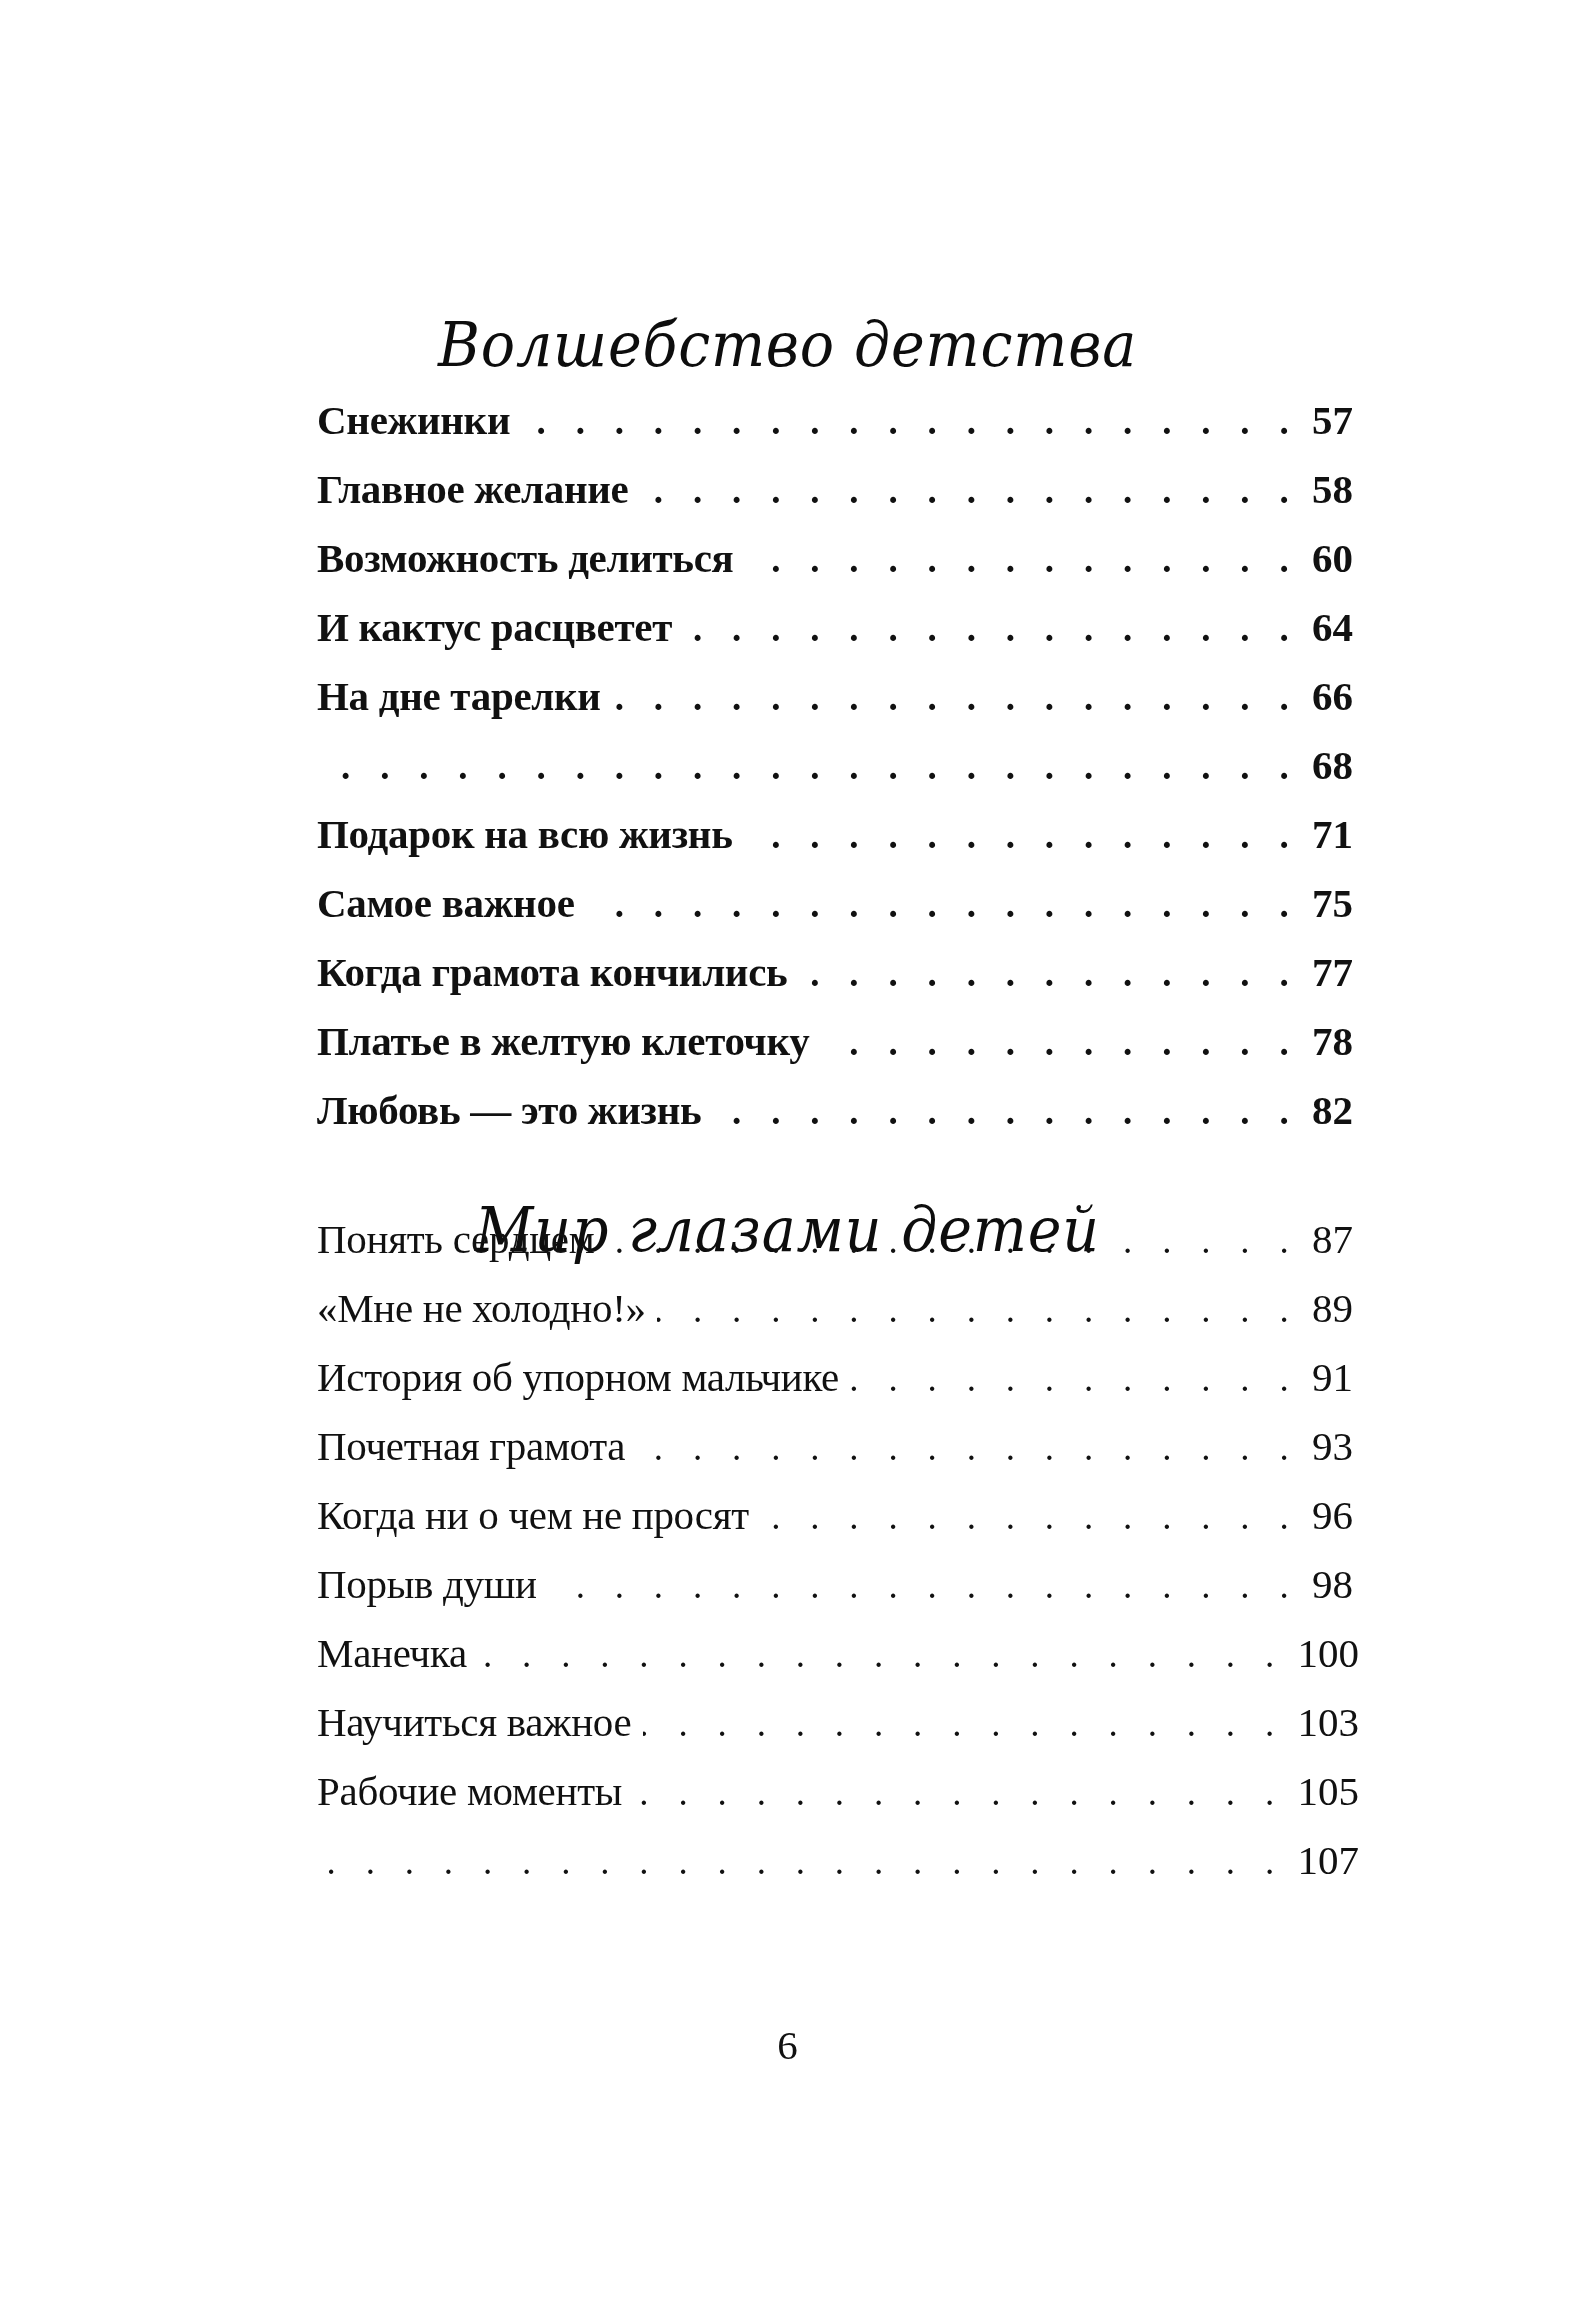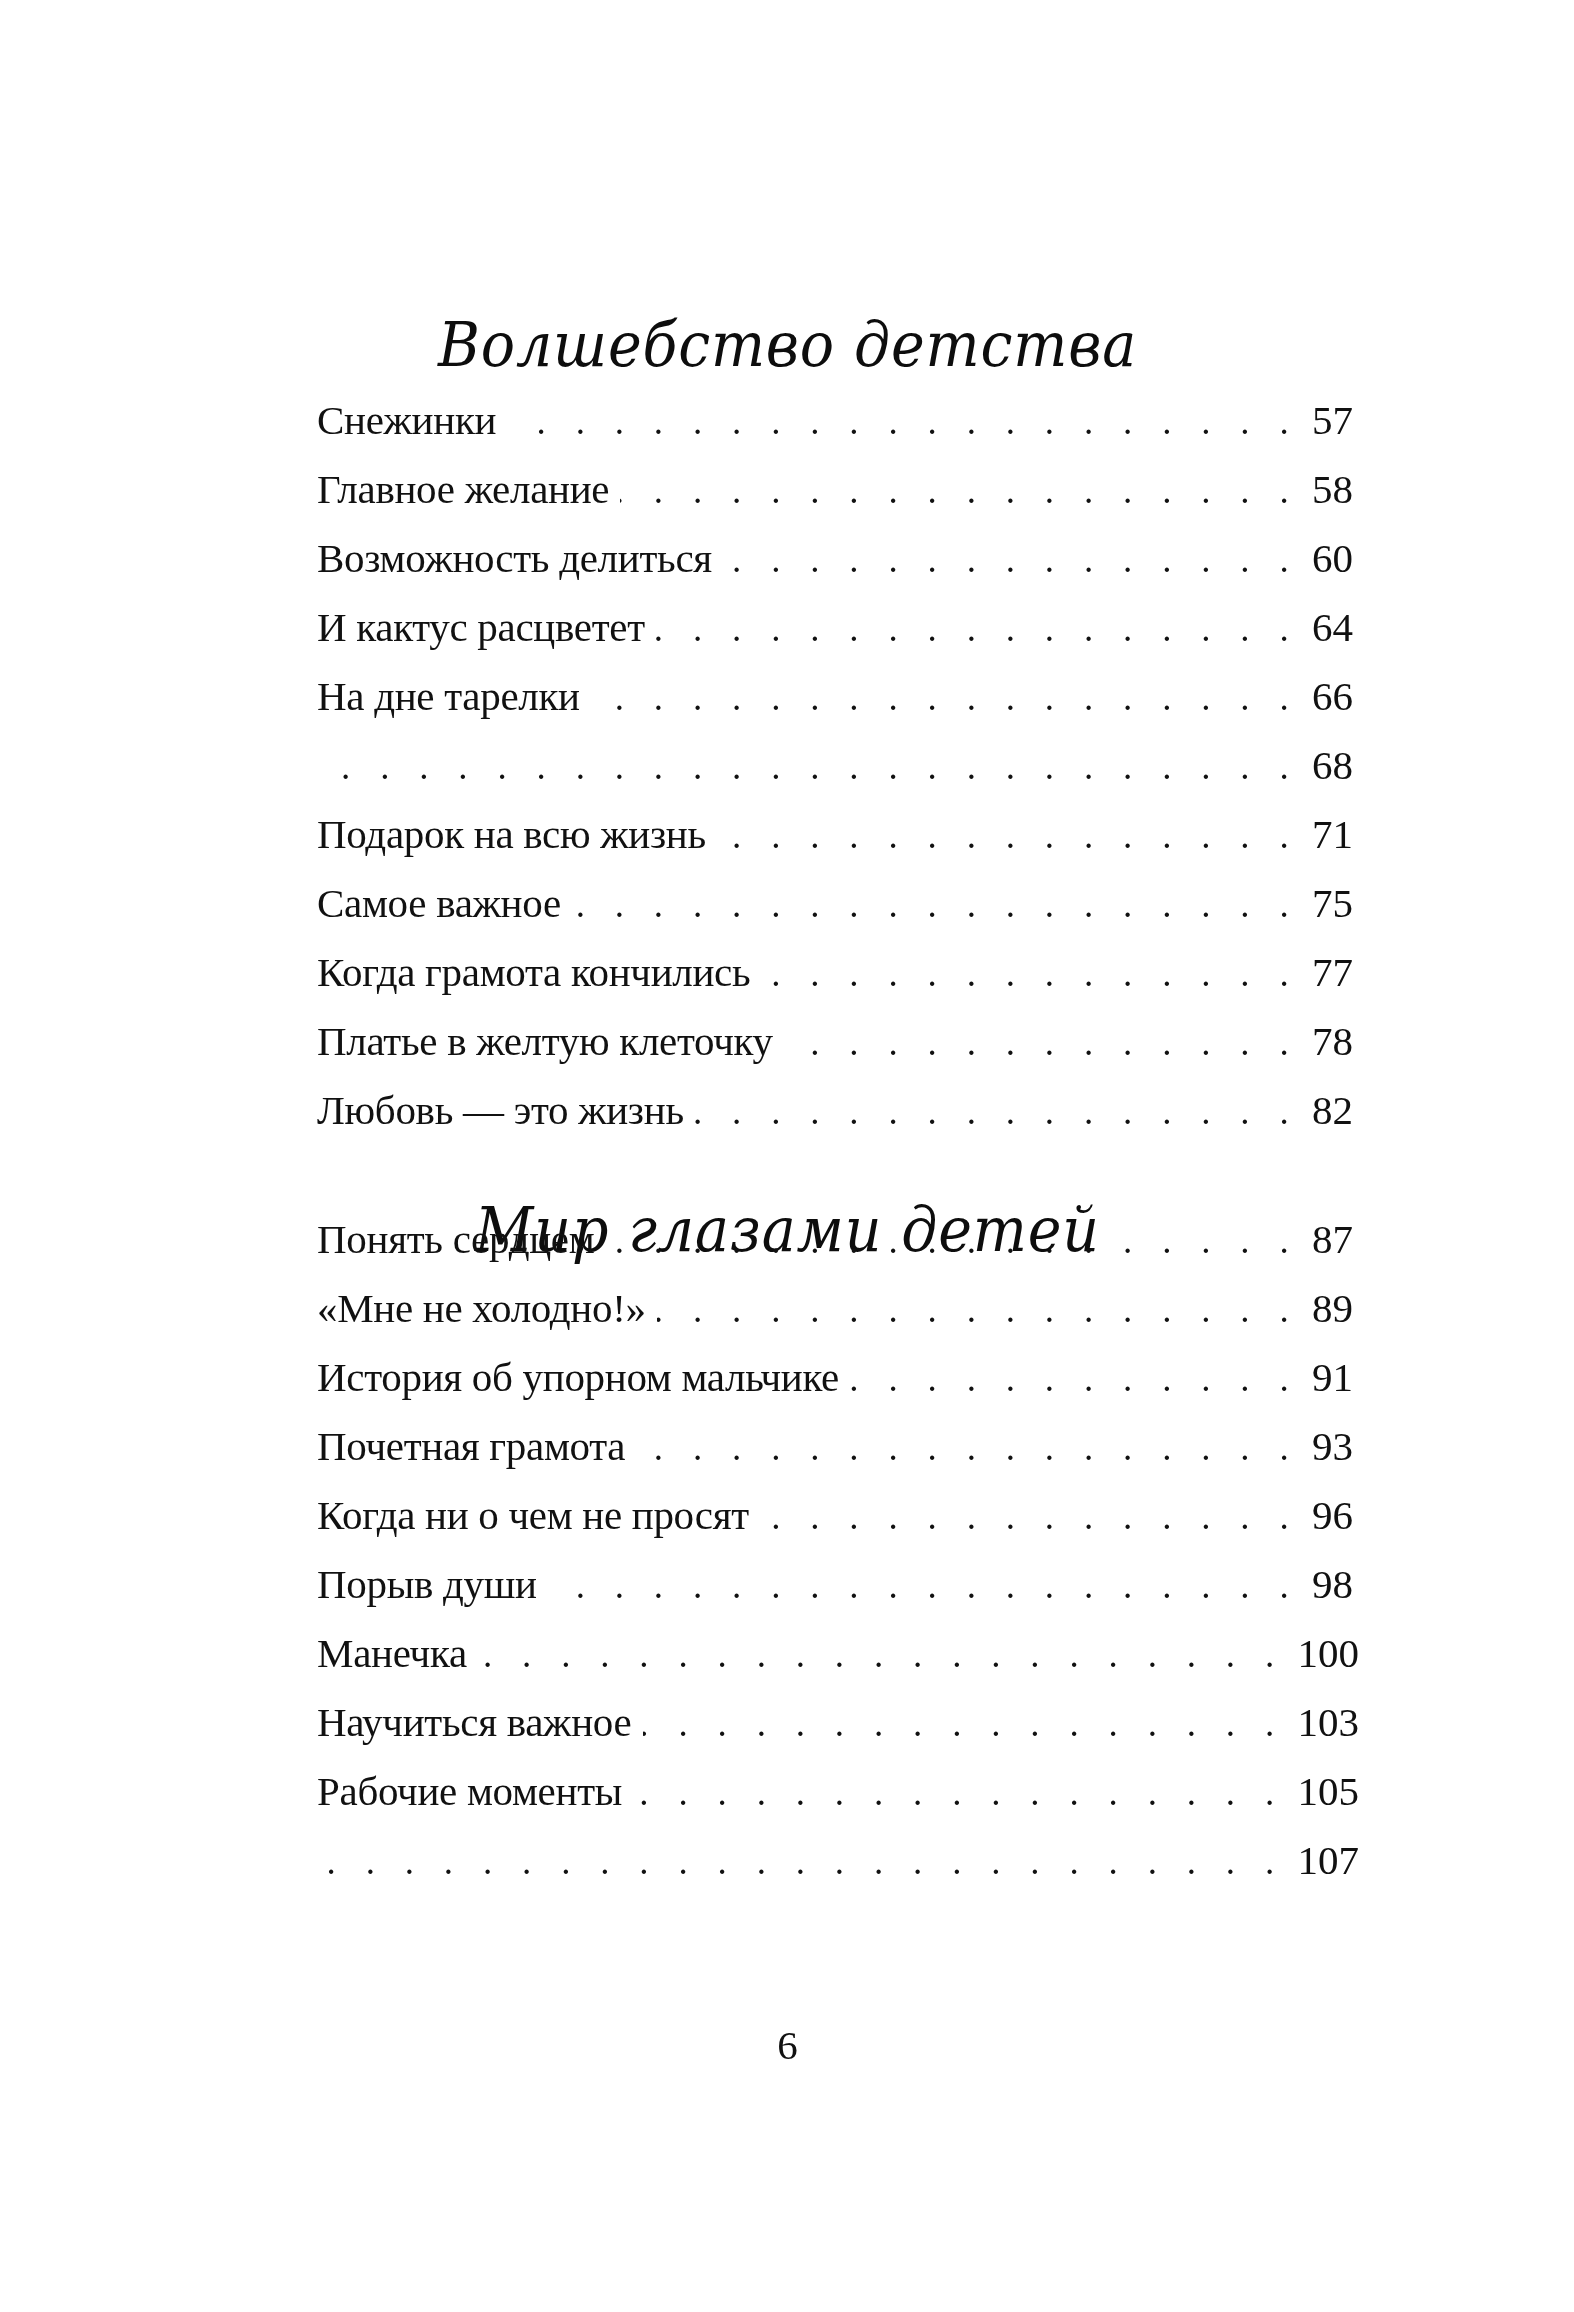--- a/index.html
+++ b/index.html
@@ -27,21 +27,21 @@
     font-family: "Liberation Serif", serif; font-size: 41px; color: #111;
   }
 </style>
 </head>
 <body>
 
 <div class="page">
 
   <div class="section-title" style="top:308px;">Волшебство детства</div>
 
-  <div class="toc" style="top:396px;">
+  <div class="toc" style="top:396px;font-weight:bold;">
     <div class="row">
         <span class="title">Снежинки</span>
         <span class="leader">. . . . . . . . . . . . . . . . . . . . . . . . . . . . . . . . . . . . . . . . . . . . . . . . . .</span>
         <span class="num">57</span>
       </div>
     <div class="row">
         <span class="title">Главное желание</span>
         <span class="leader">. . . . . . . . . . . . . . . . . . . . . . . . . . . . . . . . . . . . . . . . . . . . . . . . . .</span>
         <span class="num">58</span>
       </div>

